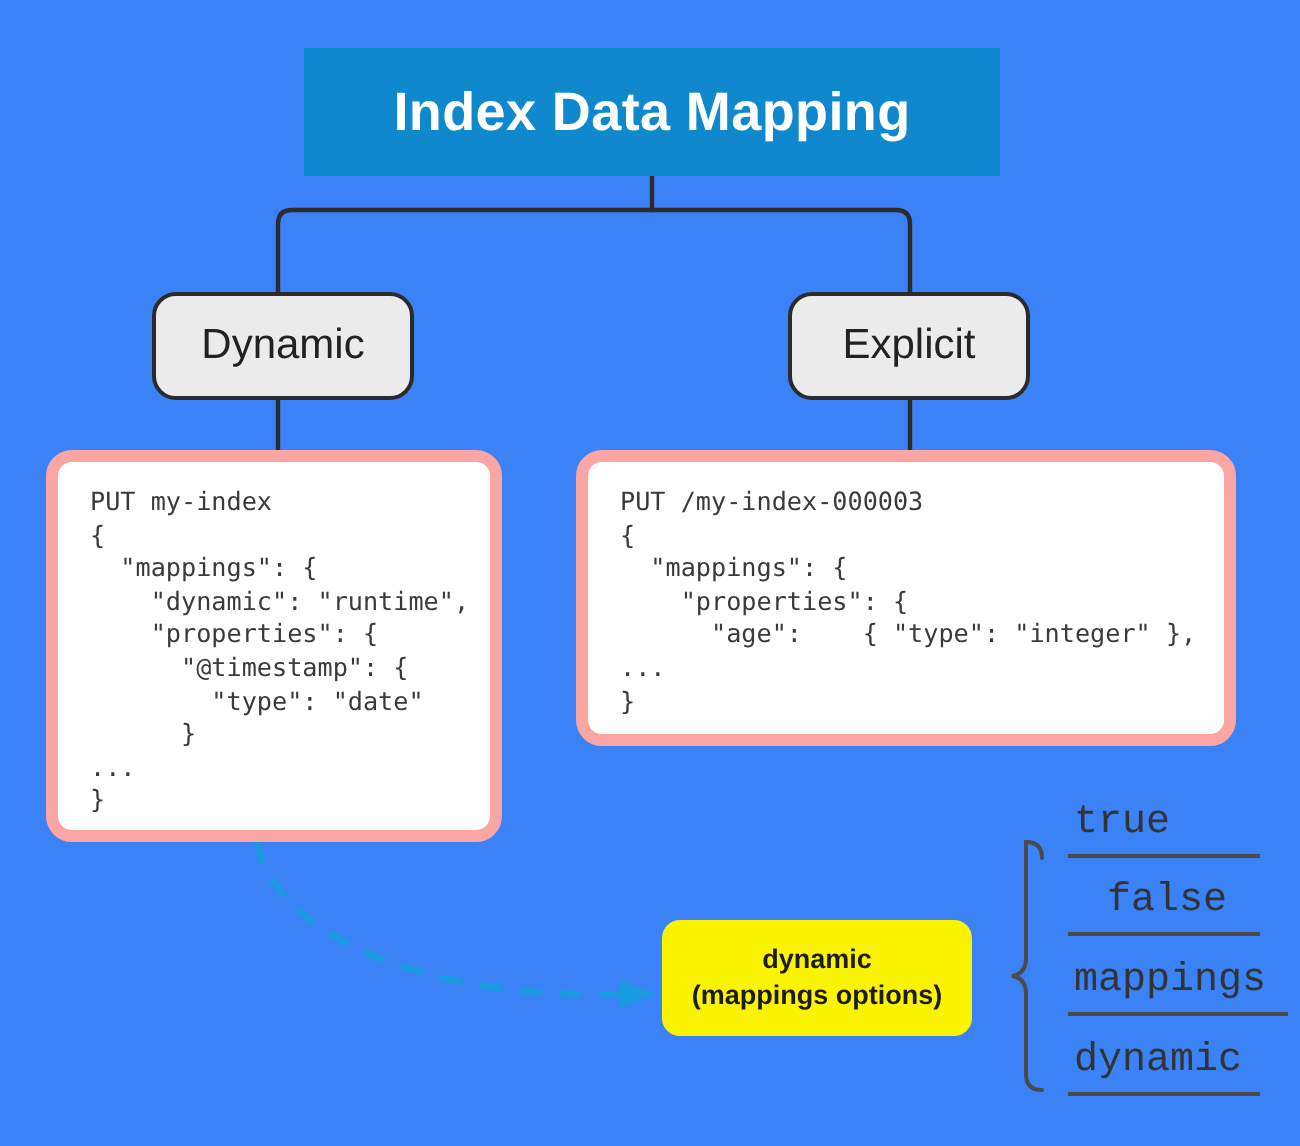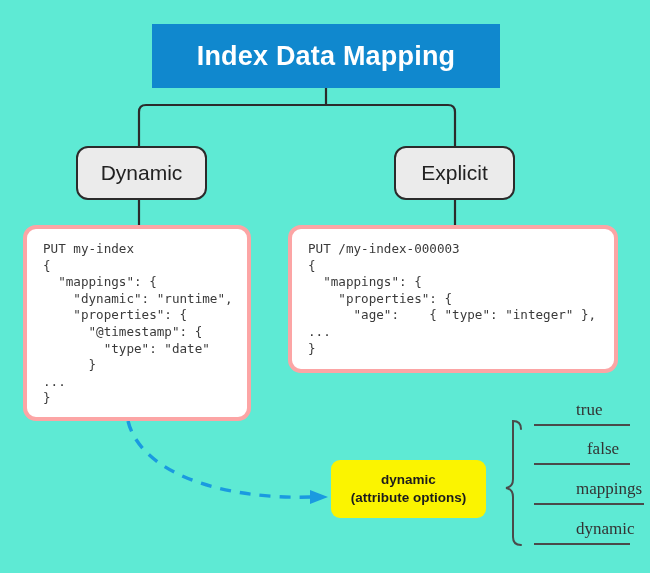--- a/index.html
+++ b/index.html
@@ -4,21 +4,21 @@
 <style>
   html, body {
     margin: 0;
     padding: 0;
     background: #ffffff;
   }
   #canvas {
     position: relative;
     width: 650px;
     height: 573px;
-    background: #5eead4;
+    background: #3b82f6;
     font-family: "Liberation Sans", sans-serif;
     overflow: hidden;
   }
   #svg-layer {
     position: absolute;
     left: 0;
     top: 0;
     width: 650px;
     height: 573px;
   }
@@ -59,21 +59,21 @@
     font-size: 21px;
     font-family: "Liberation Sans", sans-serif;
   }
   #node-dynamic { left: 76px;  top: 146px; width: 131px; height: 54px; }
   #node-explicit { left: 394px; top: 146px; width: 121px; height: 54px; text-align: right; }
 
   
   .code-box {
     position: absolute;
     background: #ffffff;
-    border: 4px solid #fca5a5;
+    border: 6px solid #fca5a5;
     border-radius: 13px;
     box-sizing: border-box;
     padding: 12px 28px 10px 16px;
   }
   .code-box pre {
     margin: 0;
     font-family: "DejaVu Sans Mono", "Liberation Mono", monospace;
     font-size: 12.6px;
     line-height: 16.6px;
     color: #3a3a3a;
@@ -105,26 +105,25 @@
     font-family: "Liberation Sans", sans-serif;
   }
 
   
   .option-item {
     position: absolute;
     width: 96px;
   }
   .option-item .option-text {
     display: block;
-    font-size: 17px;
+    font-size: 20px;
     color: #333333;
-    font-family: Liberation Serif, serif;
+    font-family: Liberation Mono, monospace;
     padding-left: 3px;
     padding-bottom: 4px;
-    margin-left: 39px;
   }
   .option-item .option-rule {
     display: block;
     height: 1.6px;
     background: #4a4a4a;
   }
   #option-0 { left: 534px; top: 400px; }
   #option-1 { left: 534px; top: 439px; text-align: center; }
   #option-2 { left: 534px; top: 479px; }
   #option-3 { left: 534px; top: 519px; }
@@ -185,21 +184,21 @@
 {
   "mappings": {
     "properties": {
       "age":    { "type": "integer" },
 ...
 }</pre>
   </div>
 
   <div class="callout-box">
     <span class="callout-line">dynamic</span>
-    <span class="callout-line">(attribute options)</span>
+    <span class="callout-line">(mappings options)</span>
   </div>
 
   <div class="option-item" id="option-0">
     <span class="option-text">true</span>
     <span class="option-rule"></span>
   </div>
   <div class="option-item" id="option-1">
     <span class="option-text">false</span>
     <span class="option-rule"></span>
   </div>

